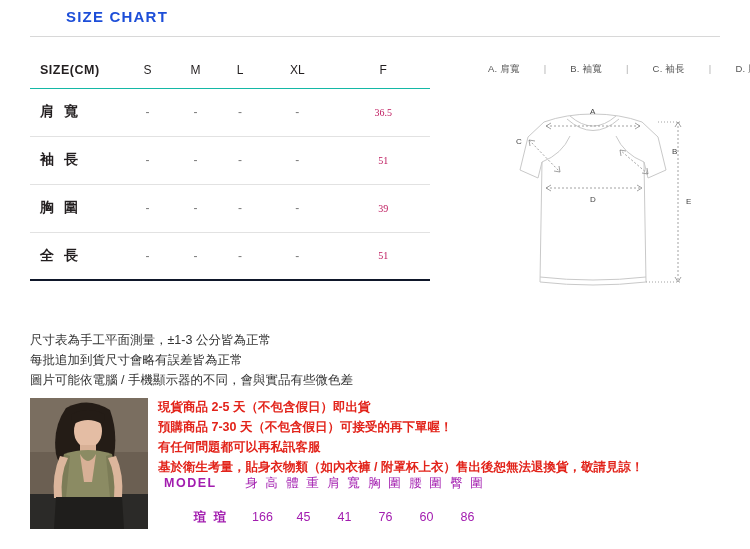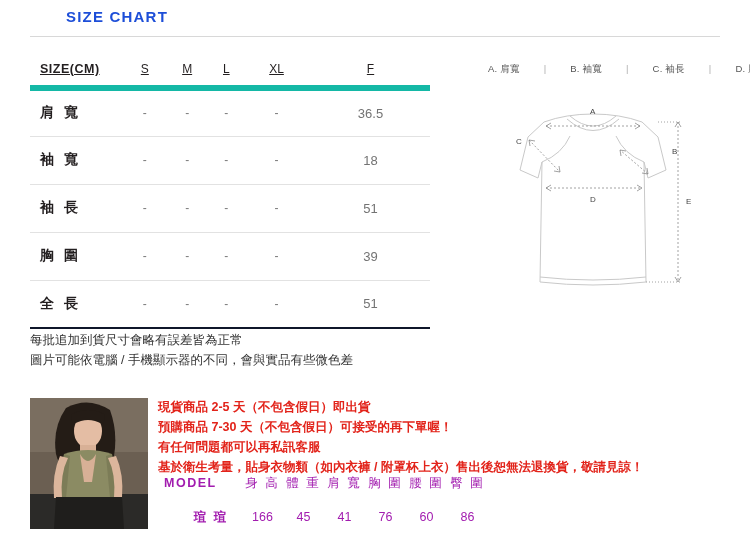--- a/index.html
+++ b/index.html
@@ -42,23 +42,22 @@
   .size-table th, .size-table td {
     font-size: 12px;
     font-weight: normal;
     text-align: center;
     padding: 0;
     color: #4a4a4a;
   }
   .size-table thead th {
     height: 36px;
     vertical-align: middle;
-    border-bottom: 6px solid #14b8a6;
+    border-bottom: 1px solid #14b8a6;
     color: #231f20;
-    text-decoration: underline;
   }
   .size-table thead th.lbl {
     text-align: left;
     font-weight: bold;
     font-size: 12.5px;
     letter-spacing: 0.5px;
     width: 96px;
     padding-left: 10px;
   }
   .size-table tbody td {
@@ -68,21 +67,21 @@
   }
   .size-table tbody tr:last-child td { border-bottom: 2px solid #0f172a; }
   .size-table tbody td.lbl {
     text-align: left;
     font-weight: bold;
     font-size: 14px;
     letter-spacing: 3px;
     color: #231f20;
     padding-left: 10px;
   }
-  .size-table td.val { font-size: 13px; color: #737373; }
+  .size-table td.val { font-size: 10px; color: #be185d; font-family: Liberation Serif, serif; }
   .size-table td.dash { color: #7a7a7a; }
 
   
   .legend {
     position: absolute;
     left: 466px; top: 63px;
     font-size: 9.5px;
     color: #555;
     letter-spacing: 0.2px;
     white-space: nowrap;
@@ -182,28 +181,20 @@
     <tbody>
       <tr>
         <td class="lbl">肩 寬</td>
         <td class="dash">-</td>
         <td class="dash">-</td>
         <td class="dash">-</td>
         <td class="dash">-</td>
         <td class="val">36.5</td>
       </tr>
       <tr>
-        <td class="lbl">袖 寬</td>
-        <td class="dash">-</td>
-        <td class="dash">-</td>
-        <td class="dash">-</td>
-        <td class="dash">-</td>
-        <td class="val">18</td>
-      </tr>
-      <tr>
         <td class="lbl">袖 長</td>
         <td class="dash">-</td>
         <td class="dash">-</td>
         <td class="dash">-</td>
         <td class="dash">-</td>
         <td class="val">51</td>
       </tr>
       <tr>
         <td class="lbl">胸 圍</td>
         <td class="dash">-</td>
@@ -268,20 +259,21 @@
         <text x="124" y="22">A</text>
         <text x="206" y="62">B</text>
         <text x="50" y="52">C</text>
         <text x="124" y="110">D</text>
         <text x="220" y="112">E</text>
       </g>
     </svg>
   </div>
 
   <div class="notes">
+    <div>尺寸表為手工平面測量，±1-3 公分皆為正常</div>
     <div>每批追加到貨尺寸會略有誤差皆為正常</div>
     <div>圖片可能依電腦 / 手機顯示器的不同，會與實品有些微色差</div>
   </div>
 
   <div class="photo">
     <svg width="118" height="131" viewBox="0 0 118 131" xmlns="http://www.w3.org/2000/svg">
       <rect x="0" y="0" width="118" height="131" fill="#6b5f52"></rect>
       <rect x="0" y="0" width="118" height="54" fill="#7a6e60"></rect>
       <rect x="0" y="96" width="118" height="35" fill="#2b2a28"></rect>
 

